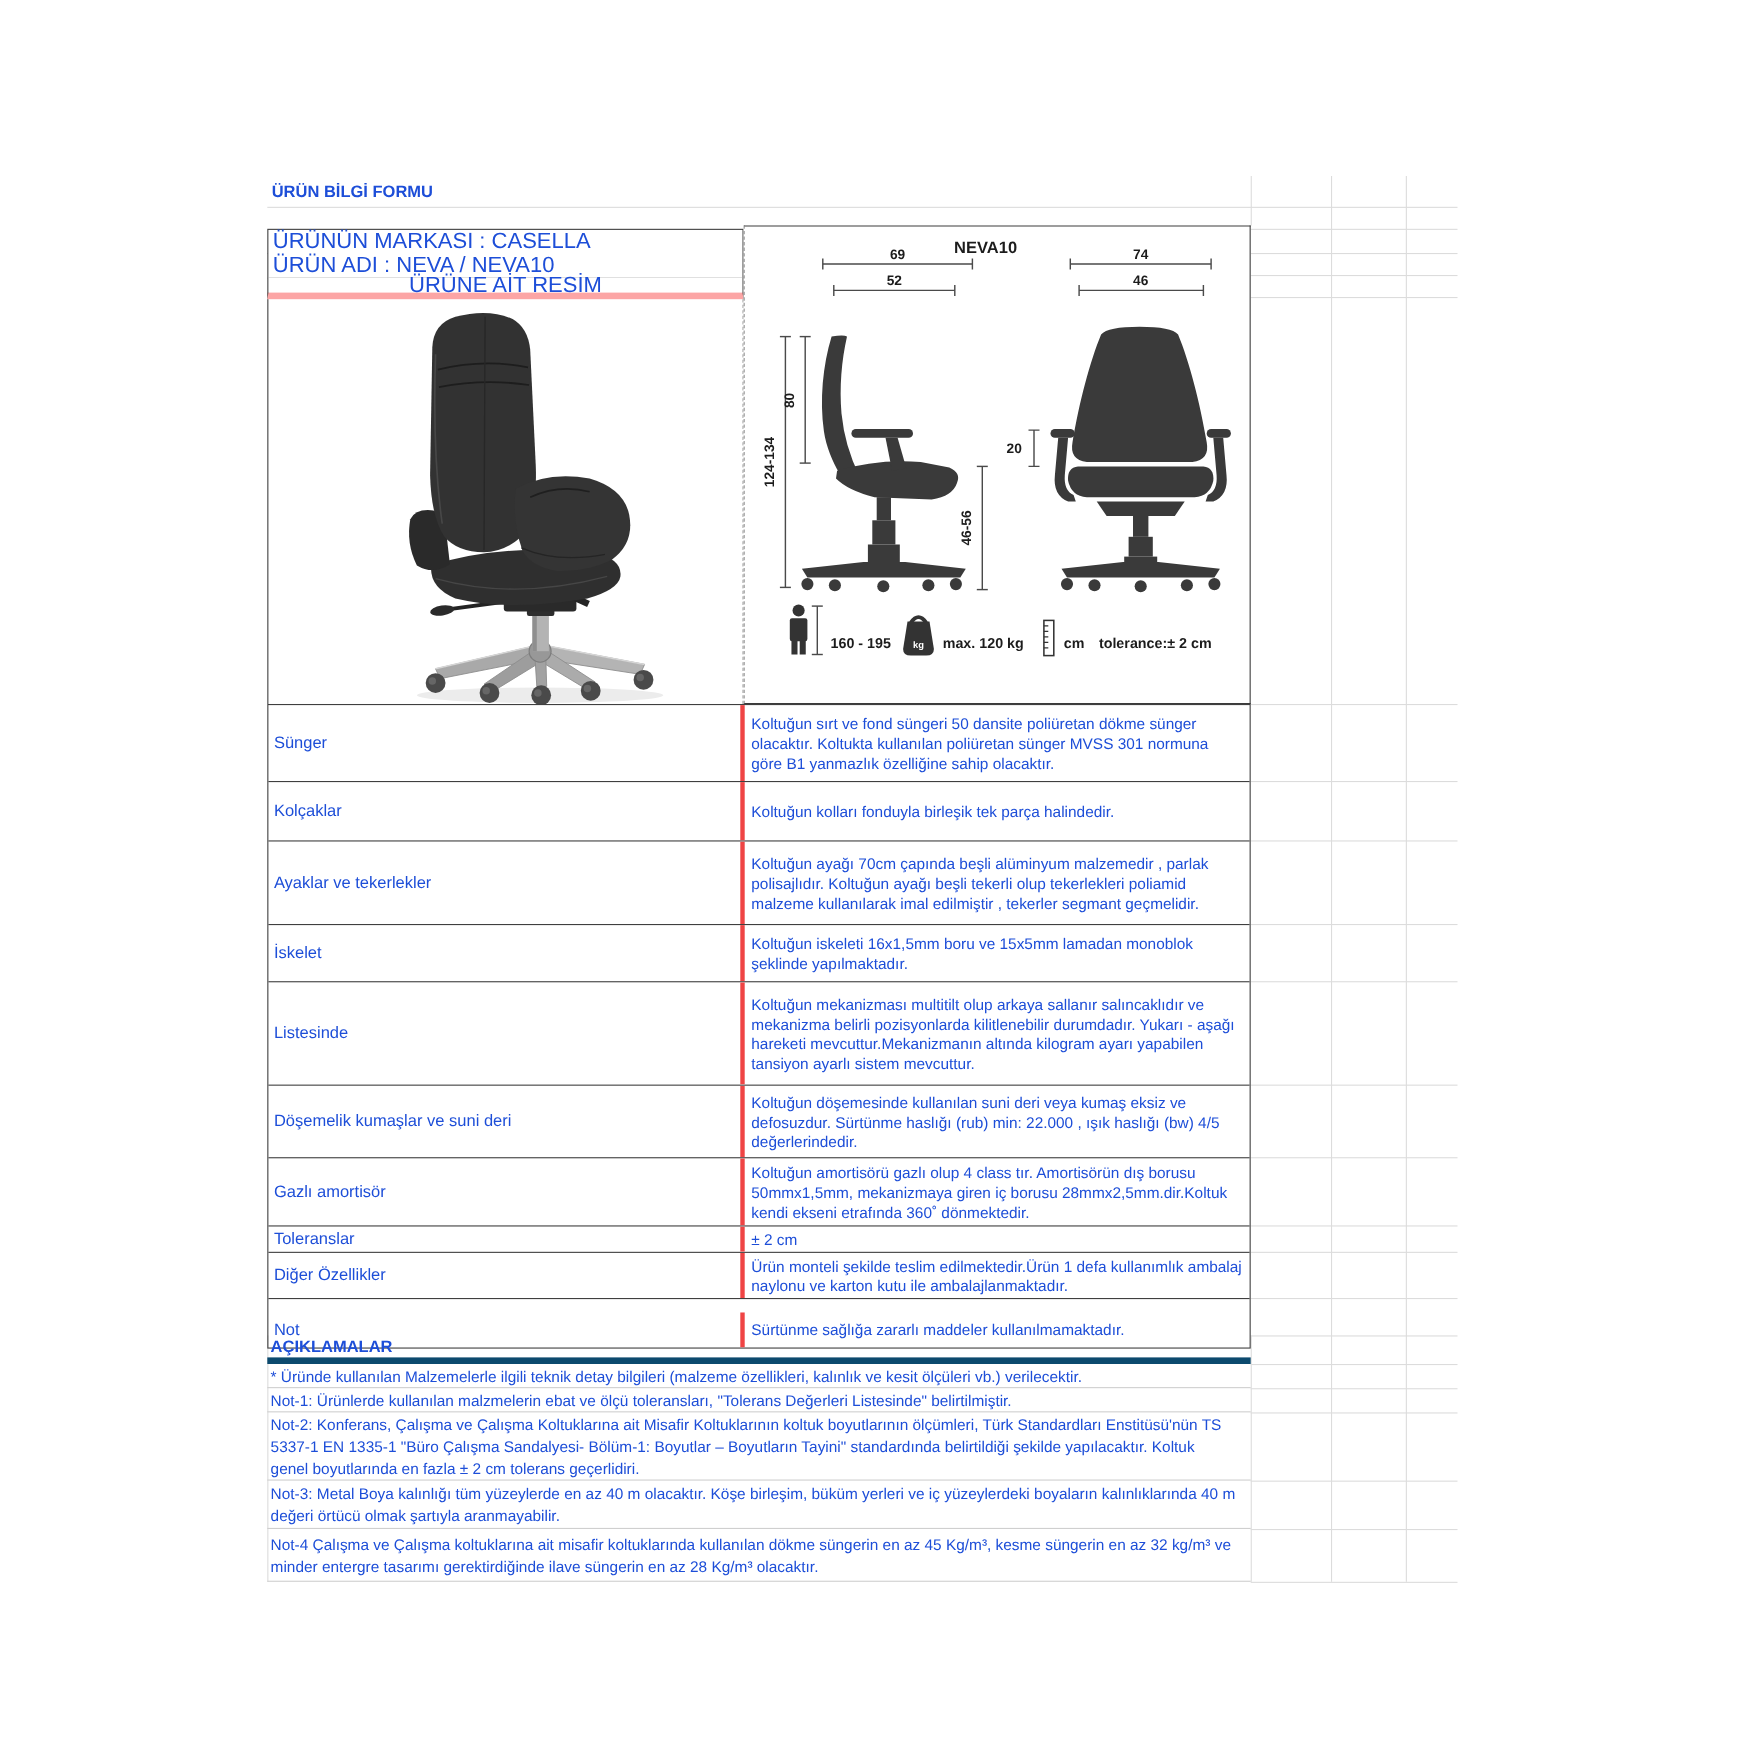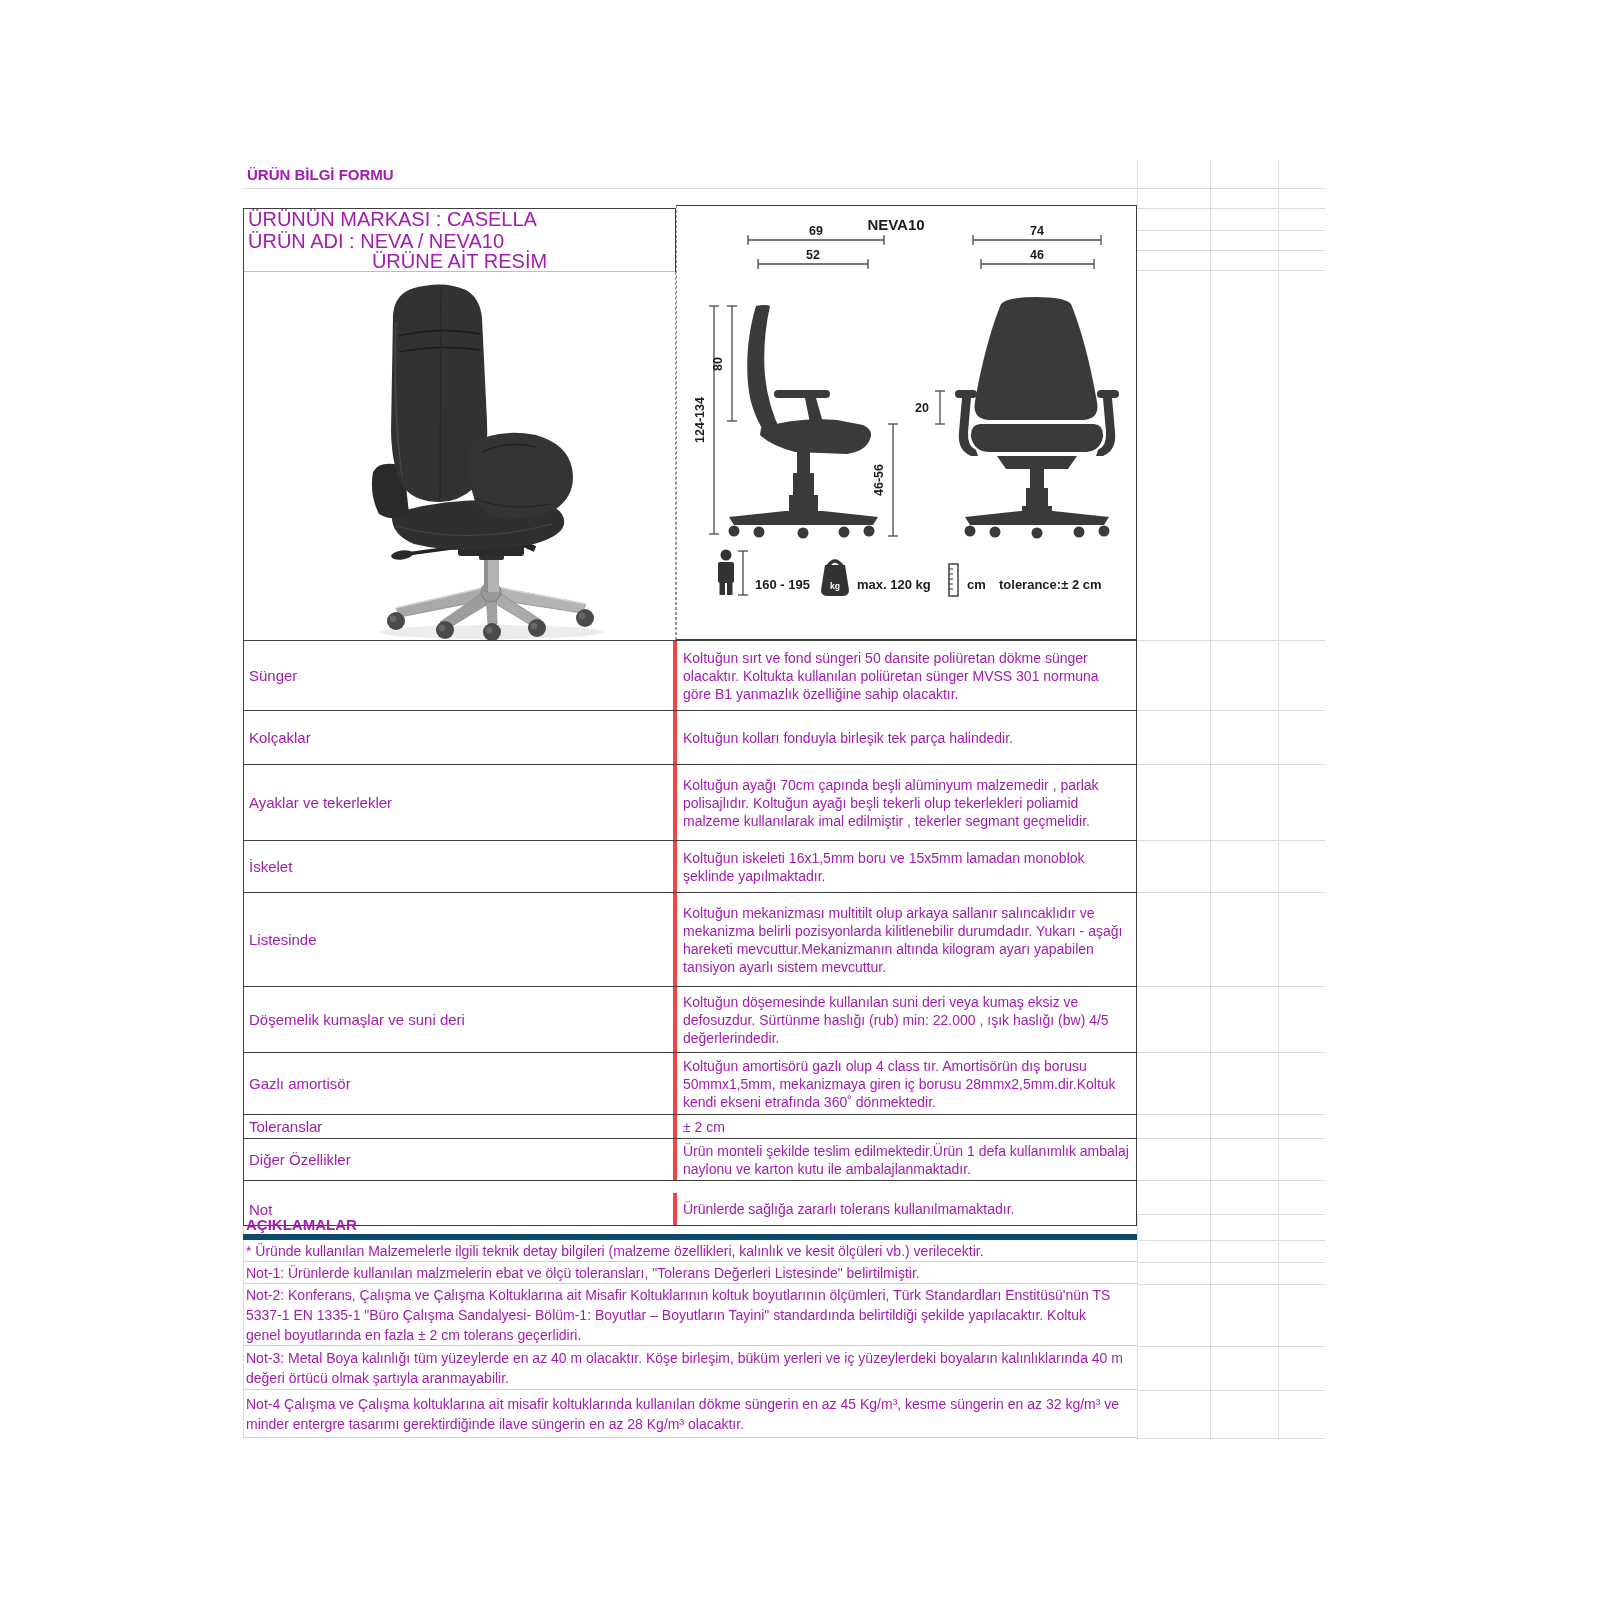--- a/index.html
+++ b/index.html
@@ -1,31 +1,31 @@
 <!DOCTYPE html>
 <html><head>
 <meta charset="utf-8">
 <style>
   html,body{margin:0;padding:0;background:#fff;}
   .sheet{position:relative;width:1325px;height:1600px;background:#fff;
-         font-family:"Liberation Sans",sans-serif;color:#a21caf;overflow:hidden;}
+         font-family:"Liberation Sans",sans-serif;color:#1d4ed8;overflow:hidden;}
 
   
   .gv,.gh{position:absolute;background:#dcdcdc;}
   .gv{width:1px;}
   .gh{height:1px;}
 
   
   .title-row{position:absolute;left:243px;top:160px;width:894px;height:28px;
              display:flex;align-items:center;font-weight:bold;font-size:15px;padding-left:4px;box-sizing:border-box;}
   .box-row{position:absolute;left:243px;width:433px;box-sizing:border-box;border:1px solid #3f3f3f;
            display:flex;align-items:center;font-size:20px;padding-left:4px;background:#fff;}
   .brand-box{top:208px;height:23px;}
   .name-box{top:230px;height:23px;border-top:none;}
-  .caption-box{top:252px;height:21px;border-top:none;border-bottom:2px solid #fca5a5;justify-content:center;padding-left:0;}
+  .caption-box{top:252px;height:21px;border-top:none;border-bottom:7px solid #fca5a5;justify-content:center;padding-left:0;}
 
   .image-panel{position:absolute;left:243px;top:272px;width:433px;height:368px;box-sizing:border-box;
                border-left:1px solid #3f3f3f;border-right:1px dashed #9a9a9a;background:#fff;}
   .diagram-box{position:absolute;left:676px;top:205px;width:461px;height:435px;box-sizing:border-box;
                border:1px solid #3c3c3c;border-left:1px dashed #8f8f8f;background:#fff;}
 
   
   .spec-table{position:absolute;left:243px;top:640px;width:894px;box-sizing:border-box;
               border:1px solid #3f3f3f;border-top:1px solid #3f3f3f;}
   .spec-row{display:flex;box-sizing:border-box;border-bottom:1px solid #3f3f3f;overflow:hidden;}
@@ -292,21 +292,21 @@
     <div class="spec-row r7">
       <div class="spec-label">Toleranslar</div>
       <div class="spec-desc">± 2 cm</div>
     </div>
     <div class="spec-row r8">
       <div class="spec-label">Diğer Özellikler</div>
       <div class="spec-desc">Ürün monteli şekilde teslim edilmektedir.Ürün 1 defa kullanımlık ambalaj naylonu ve karton kutu ile ambalajlanmaktadır.</div>
     </div>
     <div class="spec-row r9">
       <div class="spec-label">Not</div>
-      <div class="spec-desc">Ürünlerde sağlığa zararlı tolerans kullanılmamaktadır.</div>
+      <div class="spec-desc">Sürtünme sağlığa zararlı maddeler kullanılmamaktadır.</div>
     </div>
   </div>
 
   <div class="notes">
     <div class="notes-heading">AÇIKLAMALAR</div>
     <div class="note-item n0">* Üründe kullanılan Malzemelerle ilgili teknik detay bilgileri (malzeme özellikleri, kalınlık ve kesit ölçüleri vb.)  verilecektir.</div>
     <div class="note-item n1">Not-1: Ürünlerde kullanılan malzmelerin ebat ve ölçü toleransları, "Tolerans Değerleri Listesinde" belirtilmiştir.</div>
     <div class="note-item n2">Not-2: Konferans, Çalışma ve Çalışma Koltuklarına ait  Misafir Koltuklarının koltuk boyutlarının ölçümleri, Türk Standardları Enstitüsü'nün TS 5337-1 EN 1335-1 "Büro Çalışma Sandalyesi- Bölüm-1: Boyutlar – Boyutların Tayini" standardında belirtildiği şekilde yapılacaktır. Koltuk genel boyutlarında en fazla ± 2 cm tolerans geçerlidiri.</div>
     <div class="note-item n3">Not-3: Metal Boya kalınlığı tüm yüzeylerde en az 40 m  olacaktır. Köşe birleşim, büküm yerleri ve iç yüzeylerdeki boyaların kalınlıklarında 40 m değeri örtücü olmak şartıyla aranmayabilir.</div>
     <div class="note-item n4">Not-4 Çalışma ve Çalışma koltuklarına ait misafir koltuklarında kullanılan dökme süngerin en az 45 Kg/m³, kesme süngerin en az 32 kg/m³ ve minder entergre tasarımı gerektirdiğinde ilave süngerin en az 28 Kg/m³ olacaktır.</div>

